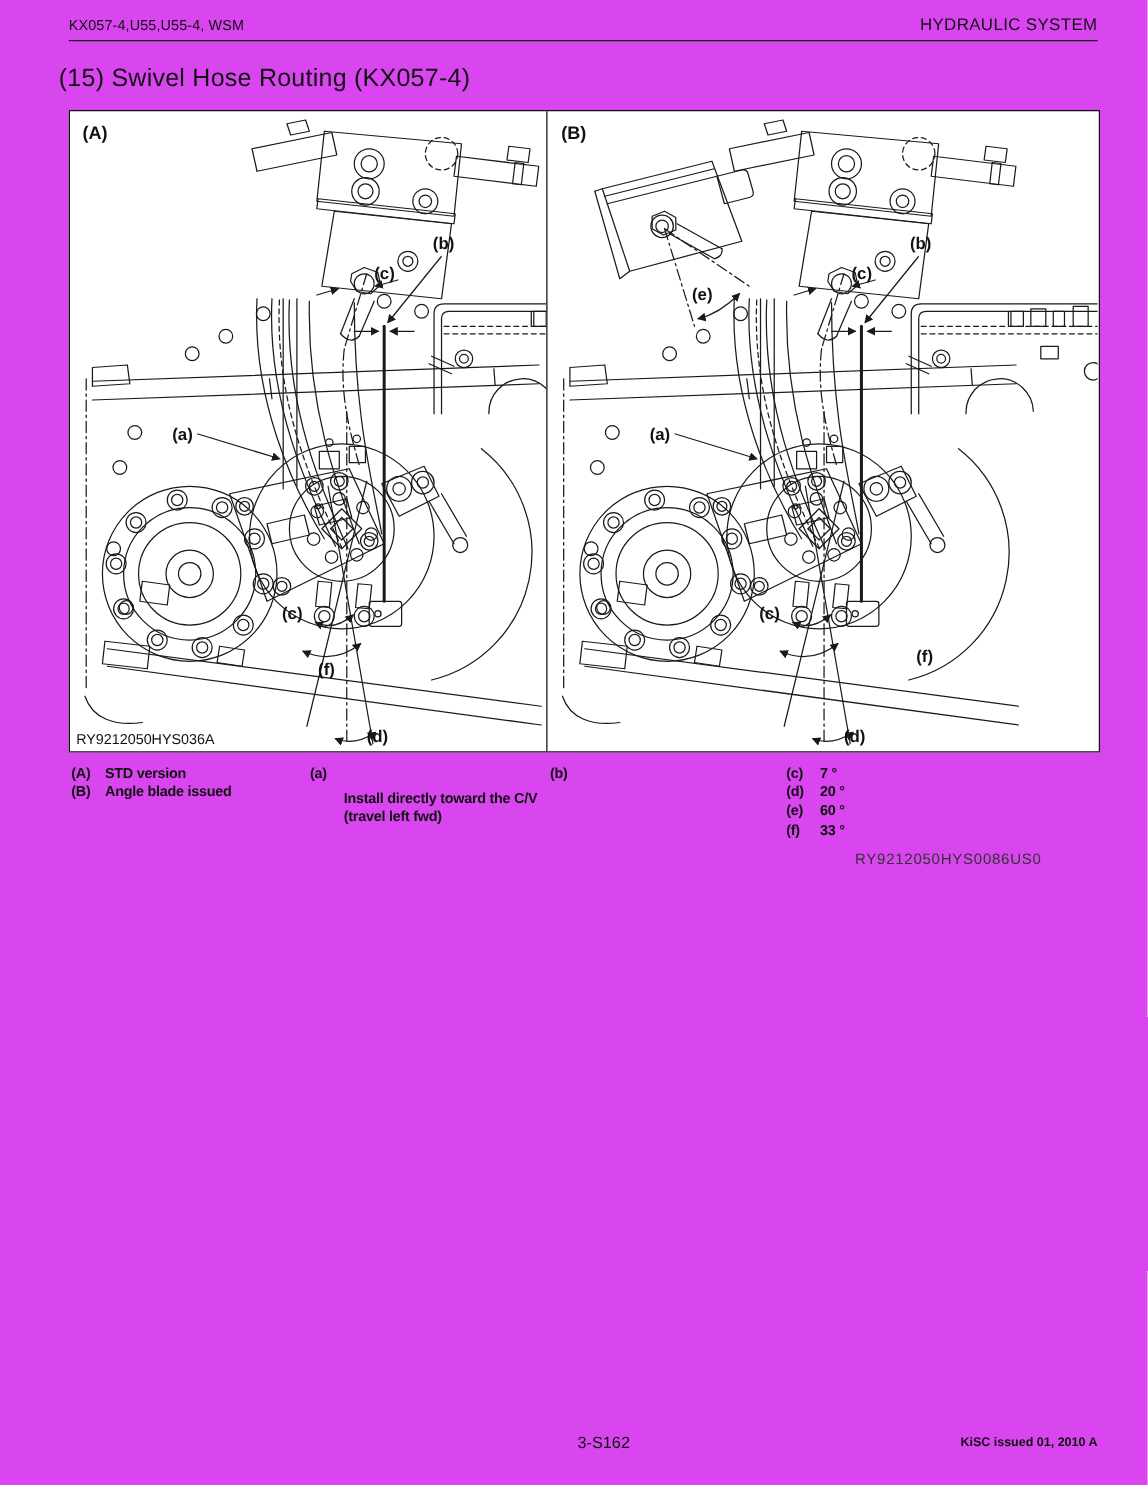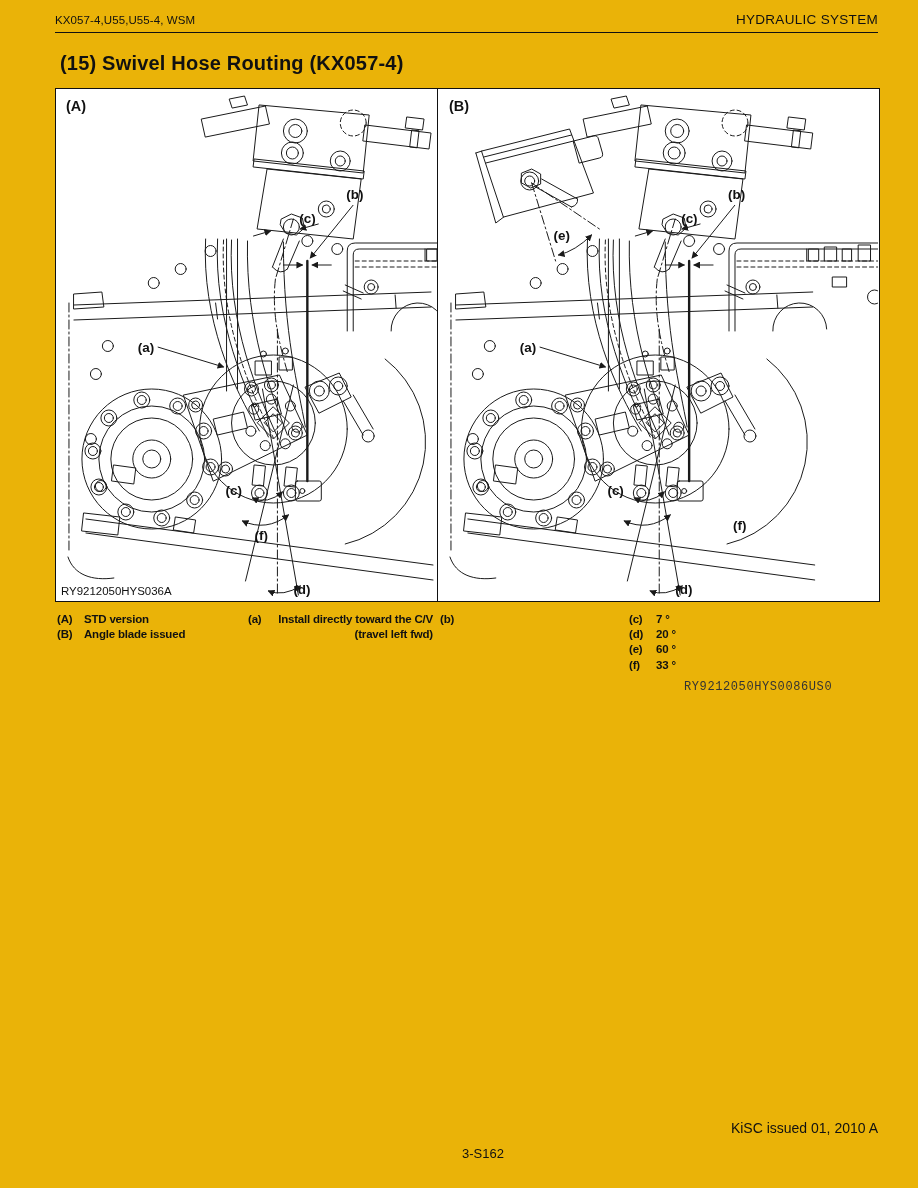--- a/index.html
+++ b/index.html
@@ -1,48 +1,48 @@
 <!DOCTYPE html>
 <html><head>
 <meta charset="utf-8">
 <style>
   html,body{margin:0;padding:0;background:#e8e8e8;}
-  .page{position:relative;width:918px;height:1188px;margin:0 auto;background:#eab308;
+  .page{position:relative;width:918px;height:1188px;margin:0 auto;background:#d946ef;
         font-family:"Liberation Sans", sans-serif;color:#111;overflow:hidden;}
   
   .hdr{position:absolute;top:12px;left:55px;width:823px;display:flex;justify-content:space-between;
        align-items:baseline;border-bottom:1.6px solid #111;padding-bottom:5px;}
   .hdr-left{font-size:11.5px;letter-spacing:.1px;}
   .hdr-right{font-size:13.5px;letter-spacing:.3px;text-align:center;}
   
-  .title{position:absolute;top:52px;left:60px;font-size:20px;font-weight:bold;letter-spacing:.2px;}
+  .title{position:absolute;top:52px;left:47px;font-size:20px;font-weight:normal;letter-spacing:.2px;}
   
   .figure{position:absolute;top:88px;left:55px;width:823px;height:512px;border:1.5px solid #111;
           display:flex;background:#fff;}
   .panel{position:relative;height:512px;}
   .panel-a{width:381px;}
   .panel-b{width:439.5px;border-left:1.5px solid #111;}
   .panel svg{display:block;width:100%;height:100%;}
   
   .legend-col{position:absolute;font-size:11.5px;font-weight:bold;line-height:15.2px;letter-spacing:-.2px;}
   .lg-row{display:flex;}
   .lg-key{flex:0 0 27px;}
-  .lg-txt{display:block;text-align:right;}
+  .lg-txt{display:block;}
   #lg1{left:57px;top:612px;width:190px;}
   #lg2{left:248px;top:612px;width:186px;}
-  #lg2 .lg-txt{width:158px;}
+  #lg2 .lg-txt{width:158px;margin-top:20px;}
   #lg3{left:440px;top:612px;width:190px;}
   #lg3 .lg-txt{width:163px;}
   #lg4{left:629px;top:612px;width:90px;}
   
-  .ref-code{position:absolute;left:684px;top:680px;font-family:Liberation Mono, monospace;
+  .ref-code{position:absolute;left:684px;top:680px;font-family:Liberation Sans, sans-serif;
             font-size:12px;letter-spacing:.6px;color:#333;}
   
   .foot-page{position:absolute;left:0;right:0;top:1146px;text-align:center;font-size:13px;padding-left:48px;}
-  .foot-issue{position:absolute;right:40px;top:1120px;font-size:14px;}
+  .foot-issue{position:absolute;right:40px;top:1149px;font-size:10px;font-weight:bold;}
   .defs-holder{position:absolute;width:0;height:0;overflow:hidden;}
 </style>
 </head>
 <body>
 
 <div class="page">
 
   <svg class="defs-holder" xmlns="http://www.w3.org/2000/svg" aria-hidden="true">
     <defs>
       <marker id="ah" viewBox="0 0 10 10" refX="8.5" refY="5" markerWidth="7" markerHeight="7" orient="auto-start-reverse">

